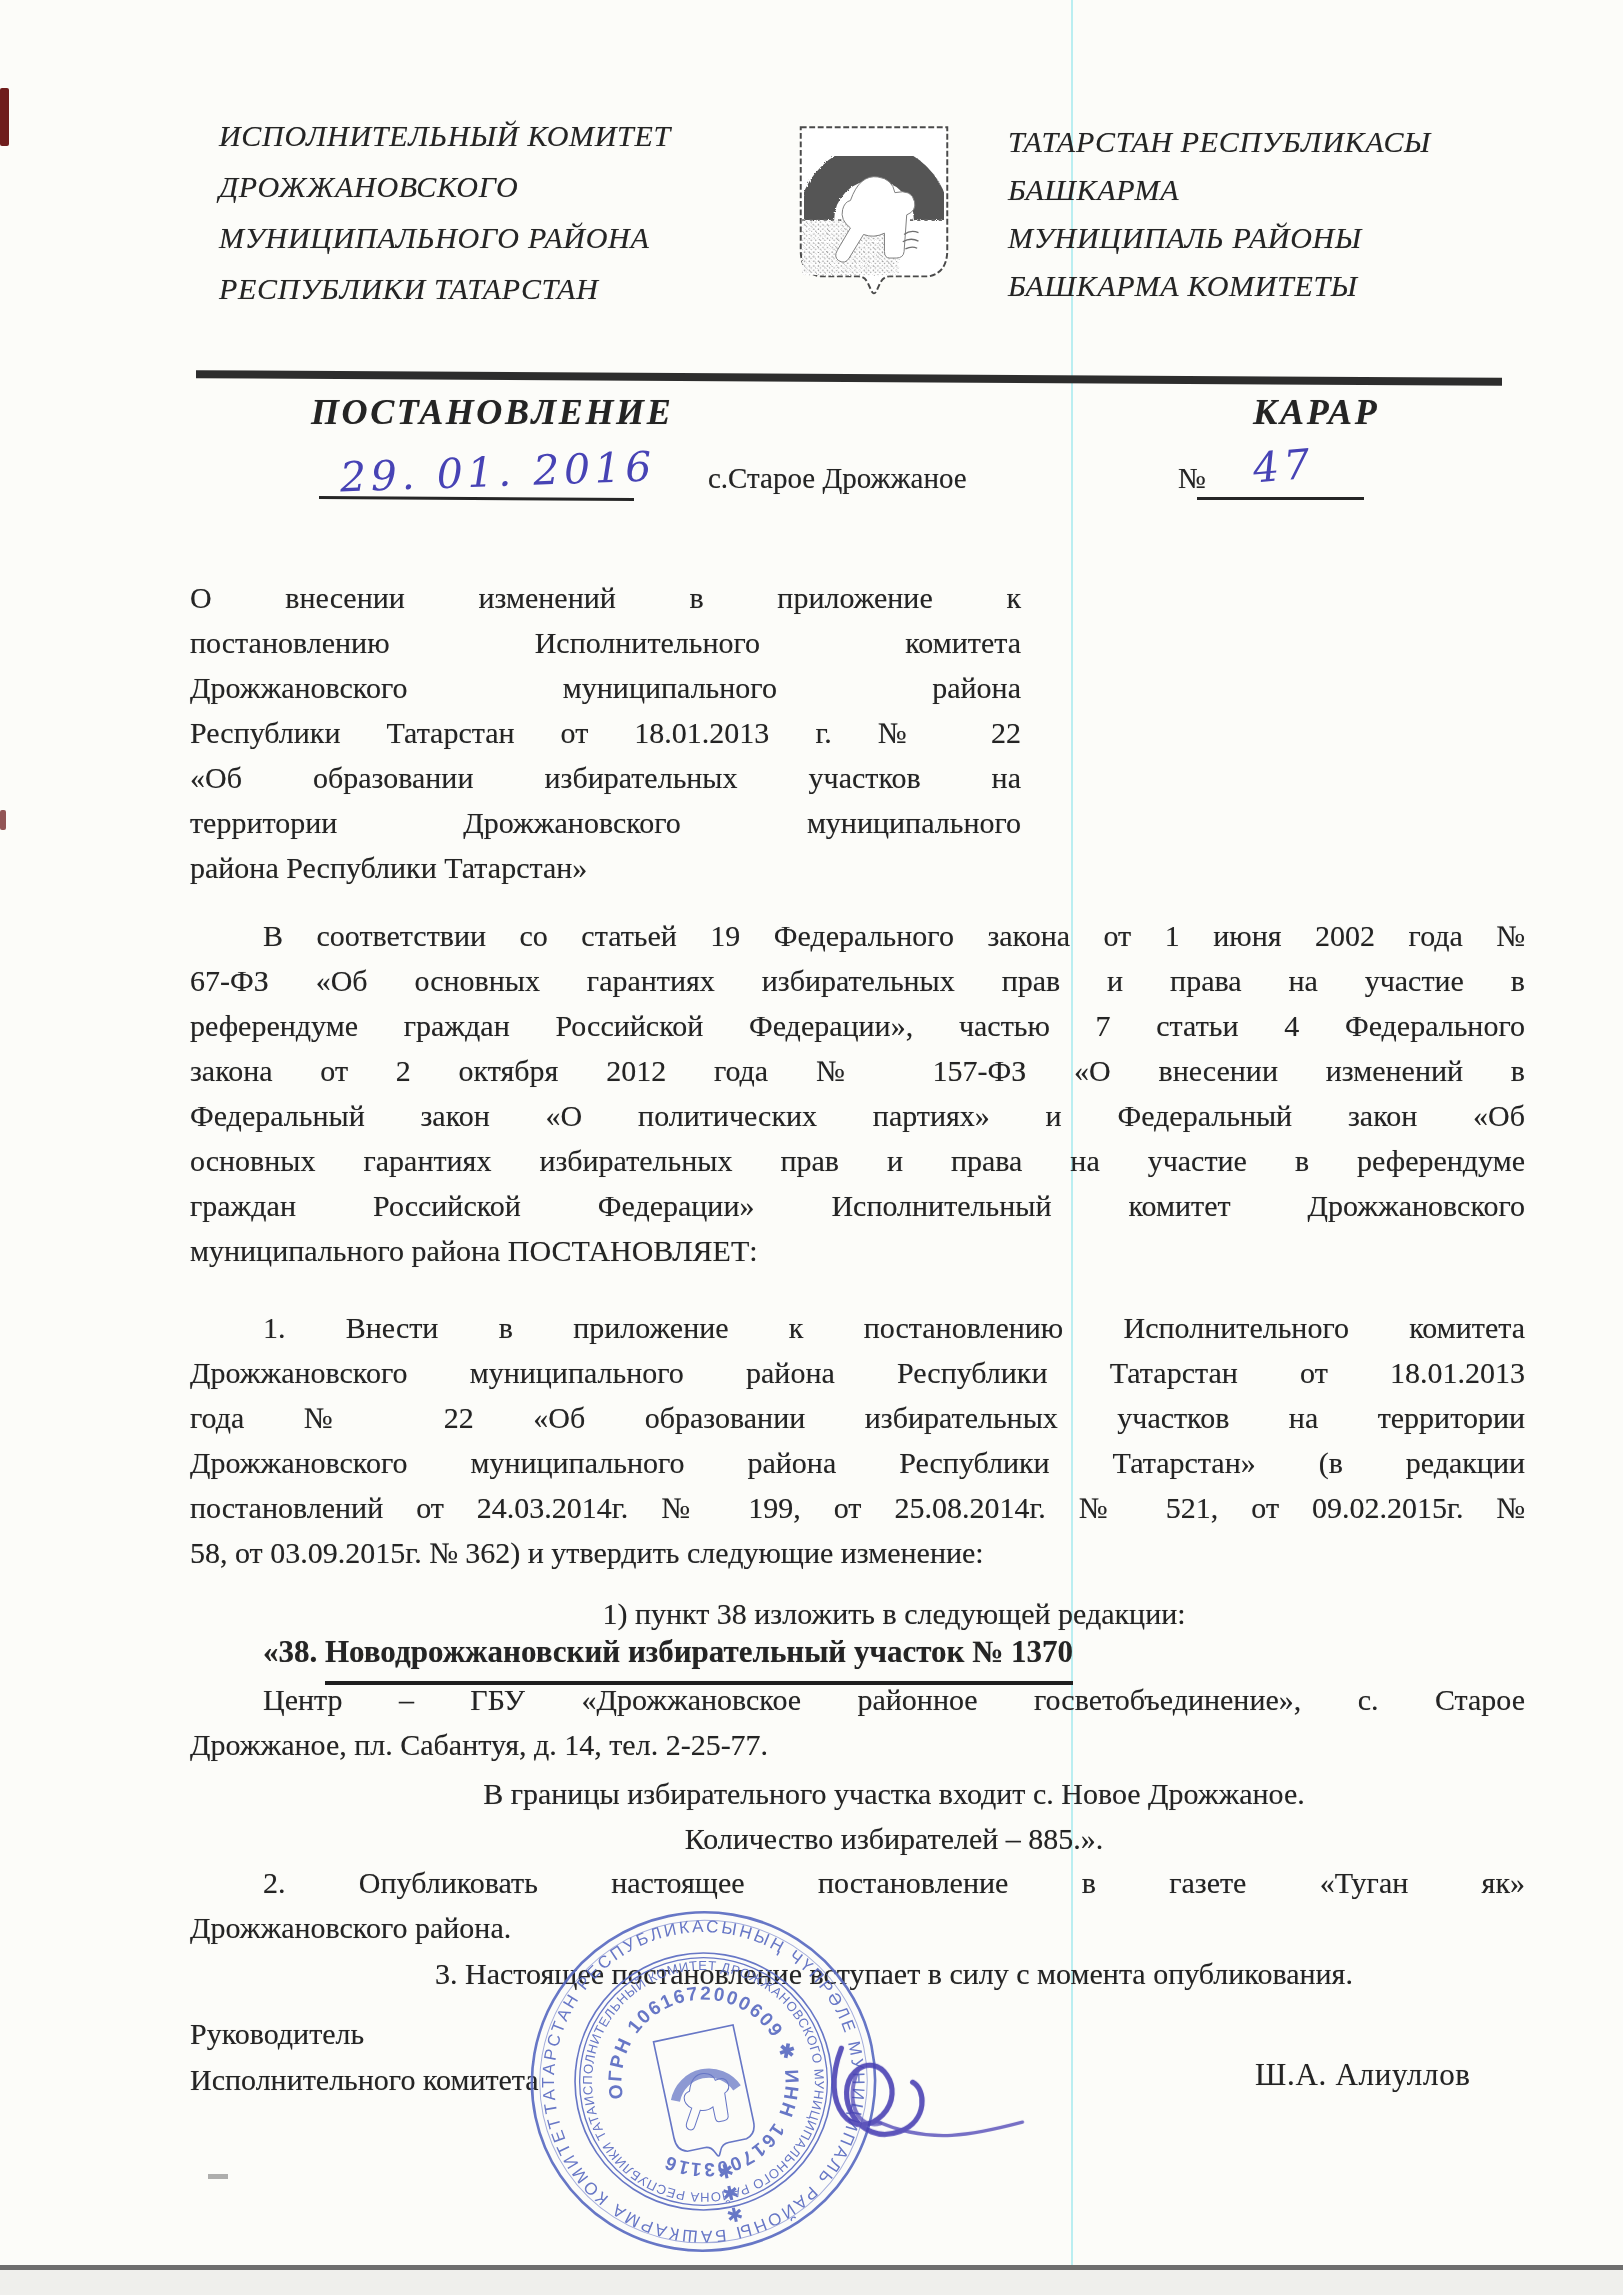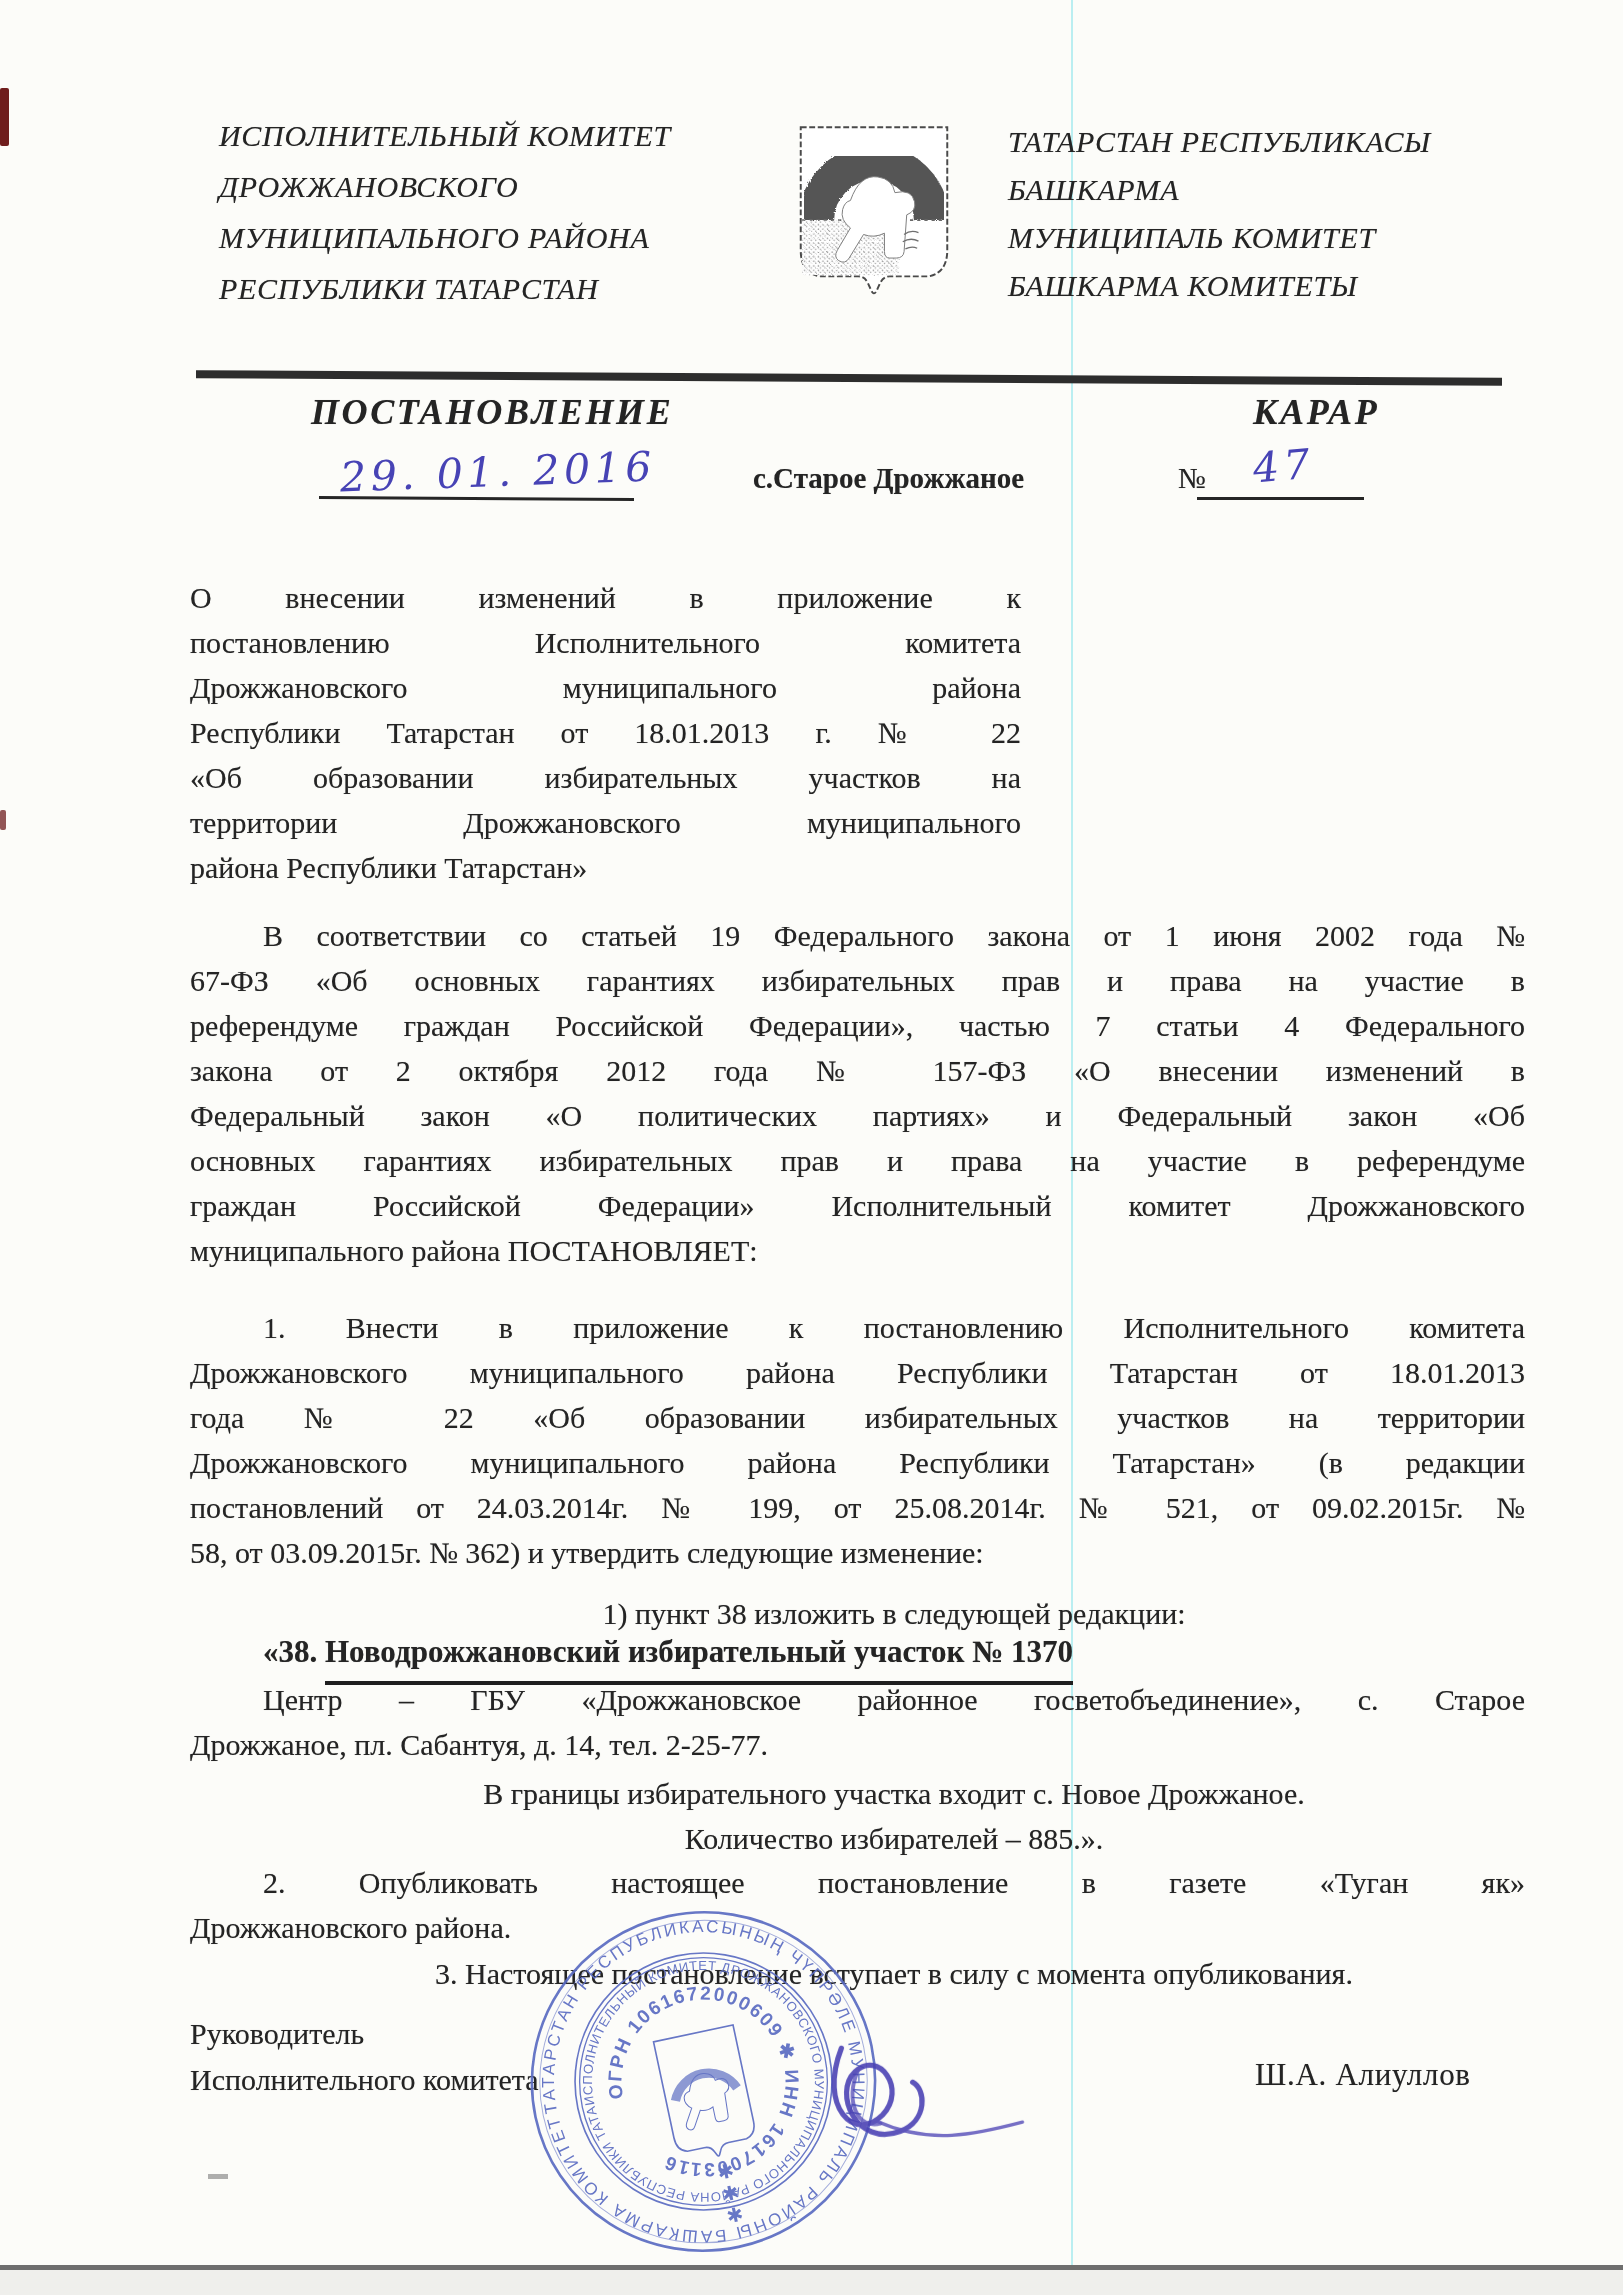--- a/index.html
+++ b/index.html
@@ -78,33 +78,33 @@
       <rect x="12" y="151" width="122" height="83" fill="url(#speck)" filter="url(#rough)"></rect>
       <rect x="98" y="162" width="62" height="72" fill="url(#speck)" filter="url(#rough)"></rect>
       <path d="M86,120 q14,-40 42,-36 q22,3 26,24 q26,-6 30,14 q3,14 -12,20 l-4,56 q-1,10 -12,10 h-10 q-8,0 -8,-10 v-28 q-16,8 -32,2 l-22,36 q-6,10 -16,4 q-8,-6 -2,-16 l20,-34 q-16,-12 -12,-28 q3,-12 12,-14 z" fill="#ffffff" stroke="#7d7d7d" stroke-width="1.5"></path>
       <path d="M168,172 q10,-8 22,-3 m-24,14 q12,-7 24,-1 m-20,12 q10,-5 18,-1" fill="none" stroke="#6f6f6f" stroke-width="2"></path>
     </svg>
   </div>
 
   <div class="abs org org-right soft" style="left:1008px;top:118px;width:530px;">
       <div class="tline">ТАТАРСТАН РЕСПУБЛИКАСЫ</div>
       <div class="tline">БАШКАРМА</div>
-      <div class="tline">МУНИЦИПАЛЬ КОМИТЕТ</div>
+      <div class="tline">МУНИЦИПАЛЬ РАЙОНЫ</div>
       <div class="tline">БАШКАРМА КОМИТЕТЫ</div>
     </div>
 
   <div class="abs rule" style="left:196px;top:374px;width:1306px;height:7.9px;"></div>
 
   <div class="abs doc-title soft" style="left:311px;top:391px;">ПОСТАНОВЛЕНИЕ</div>
   <div class="abs doc-title soft" style="left:1253px;top:391px;">КАРАР</div>
 
   <div class="abs hand" style="left:340px;top:448px;transform:rotate(-2deg);">29. 01. 2016</div>
   <div class="abs underl" style="left:319px;top:497px;width:315px;height:3.3px;transform:rotate(0.4deg);"></div>
 
-  <div class="abs place soft" style="left:753px;top:462px;font-weight:bold;">с.Старое Дрожжаное</div>
+  <div class="abs place soft" style="left:708px;top:462px;">с.Старое Дрожжаное</div>
 
   <div class="abs place soft" style="left:1178px;top:462px;">№</div>
   <div class="abs hand" style="left:1253px;top:442px;transform:rotate(-5deg);">47</div>
   <div class="abs underl" style="left:1197px;top:497px;width:167px;height:2.6px;"></div>
 
   <div class="abs just soft" style="left:190px;top:575px;width:831px;">
       <div class="tline">О внесении изменений в приложение к</div>
       <div class="tline">постановлению Исполнительного комитета</div>
       <div class="tline">Дрожжановского муниципального района</div>
       <div class="tline">Республики Татарстан от 18.01.2013 г. № 22</div>

